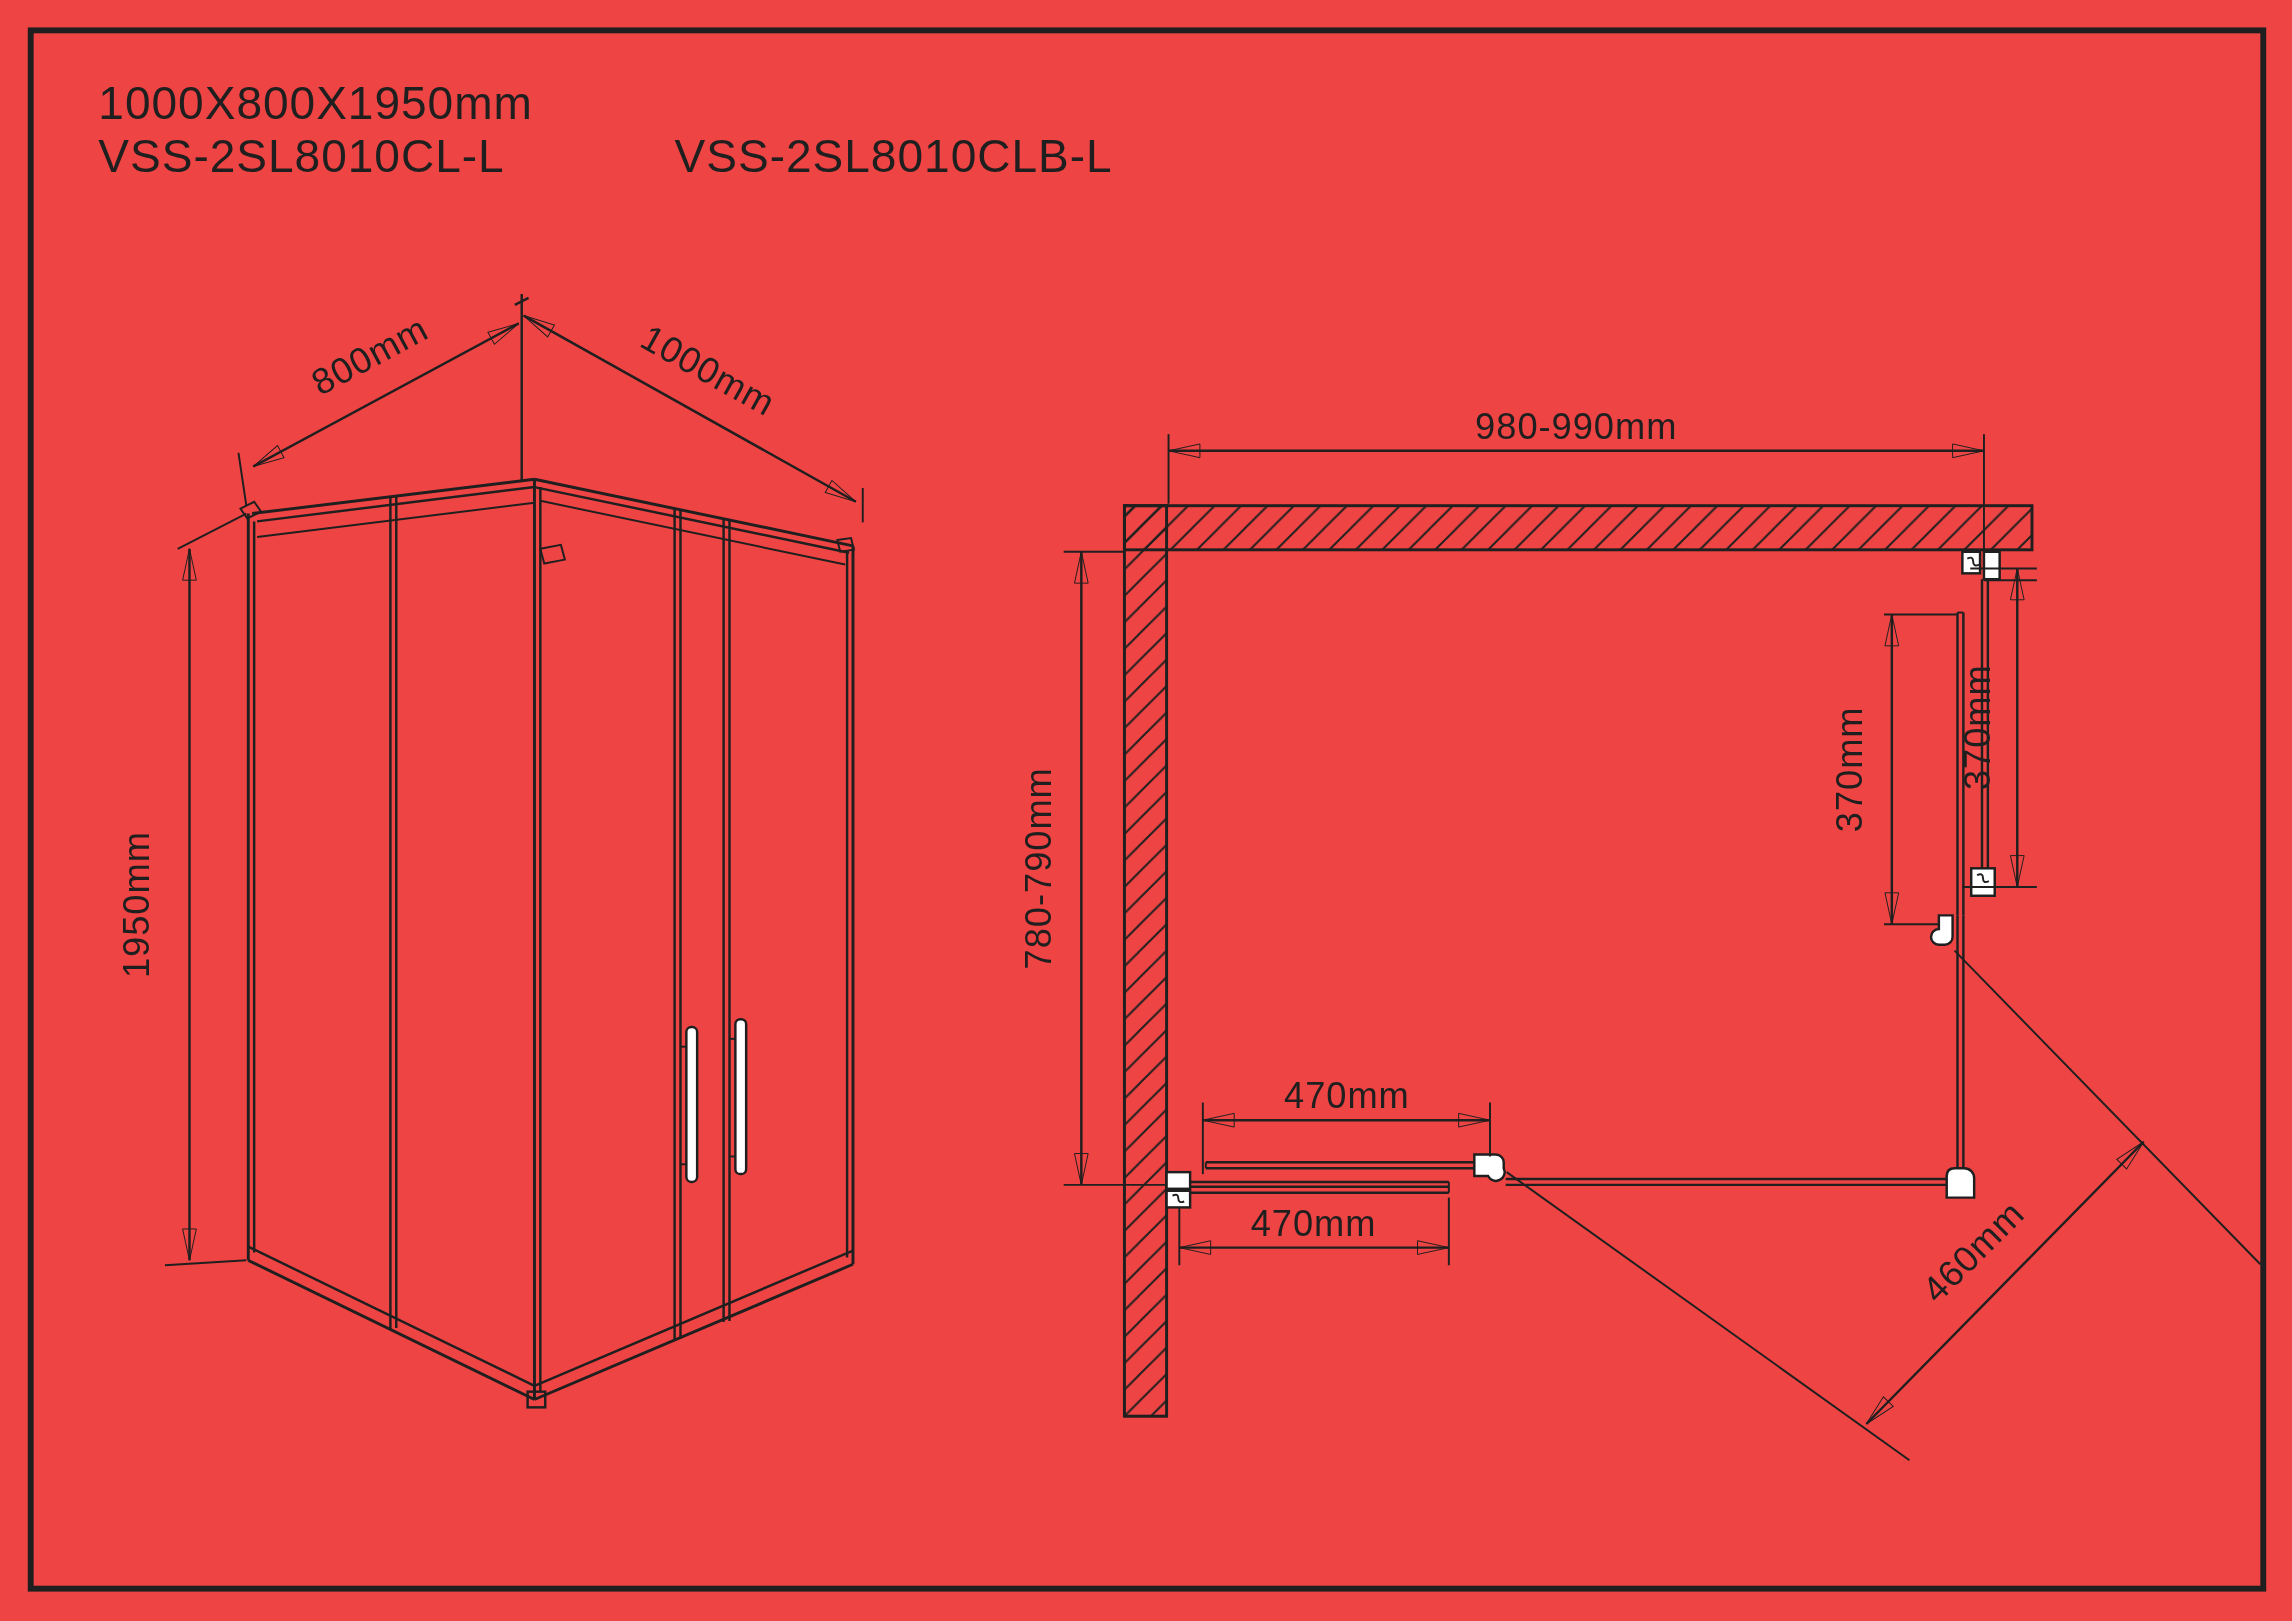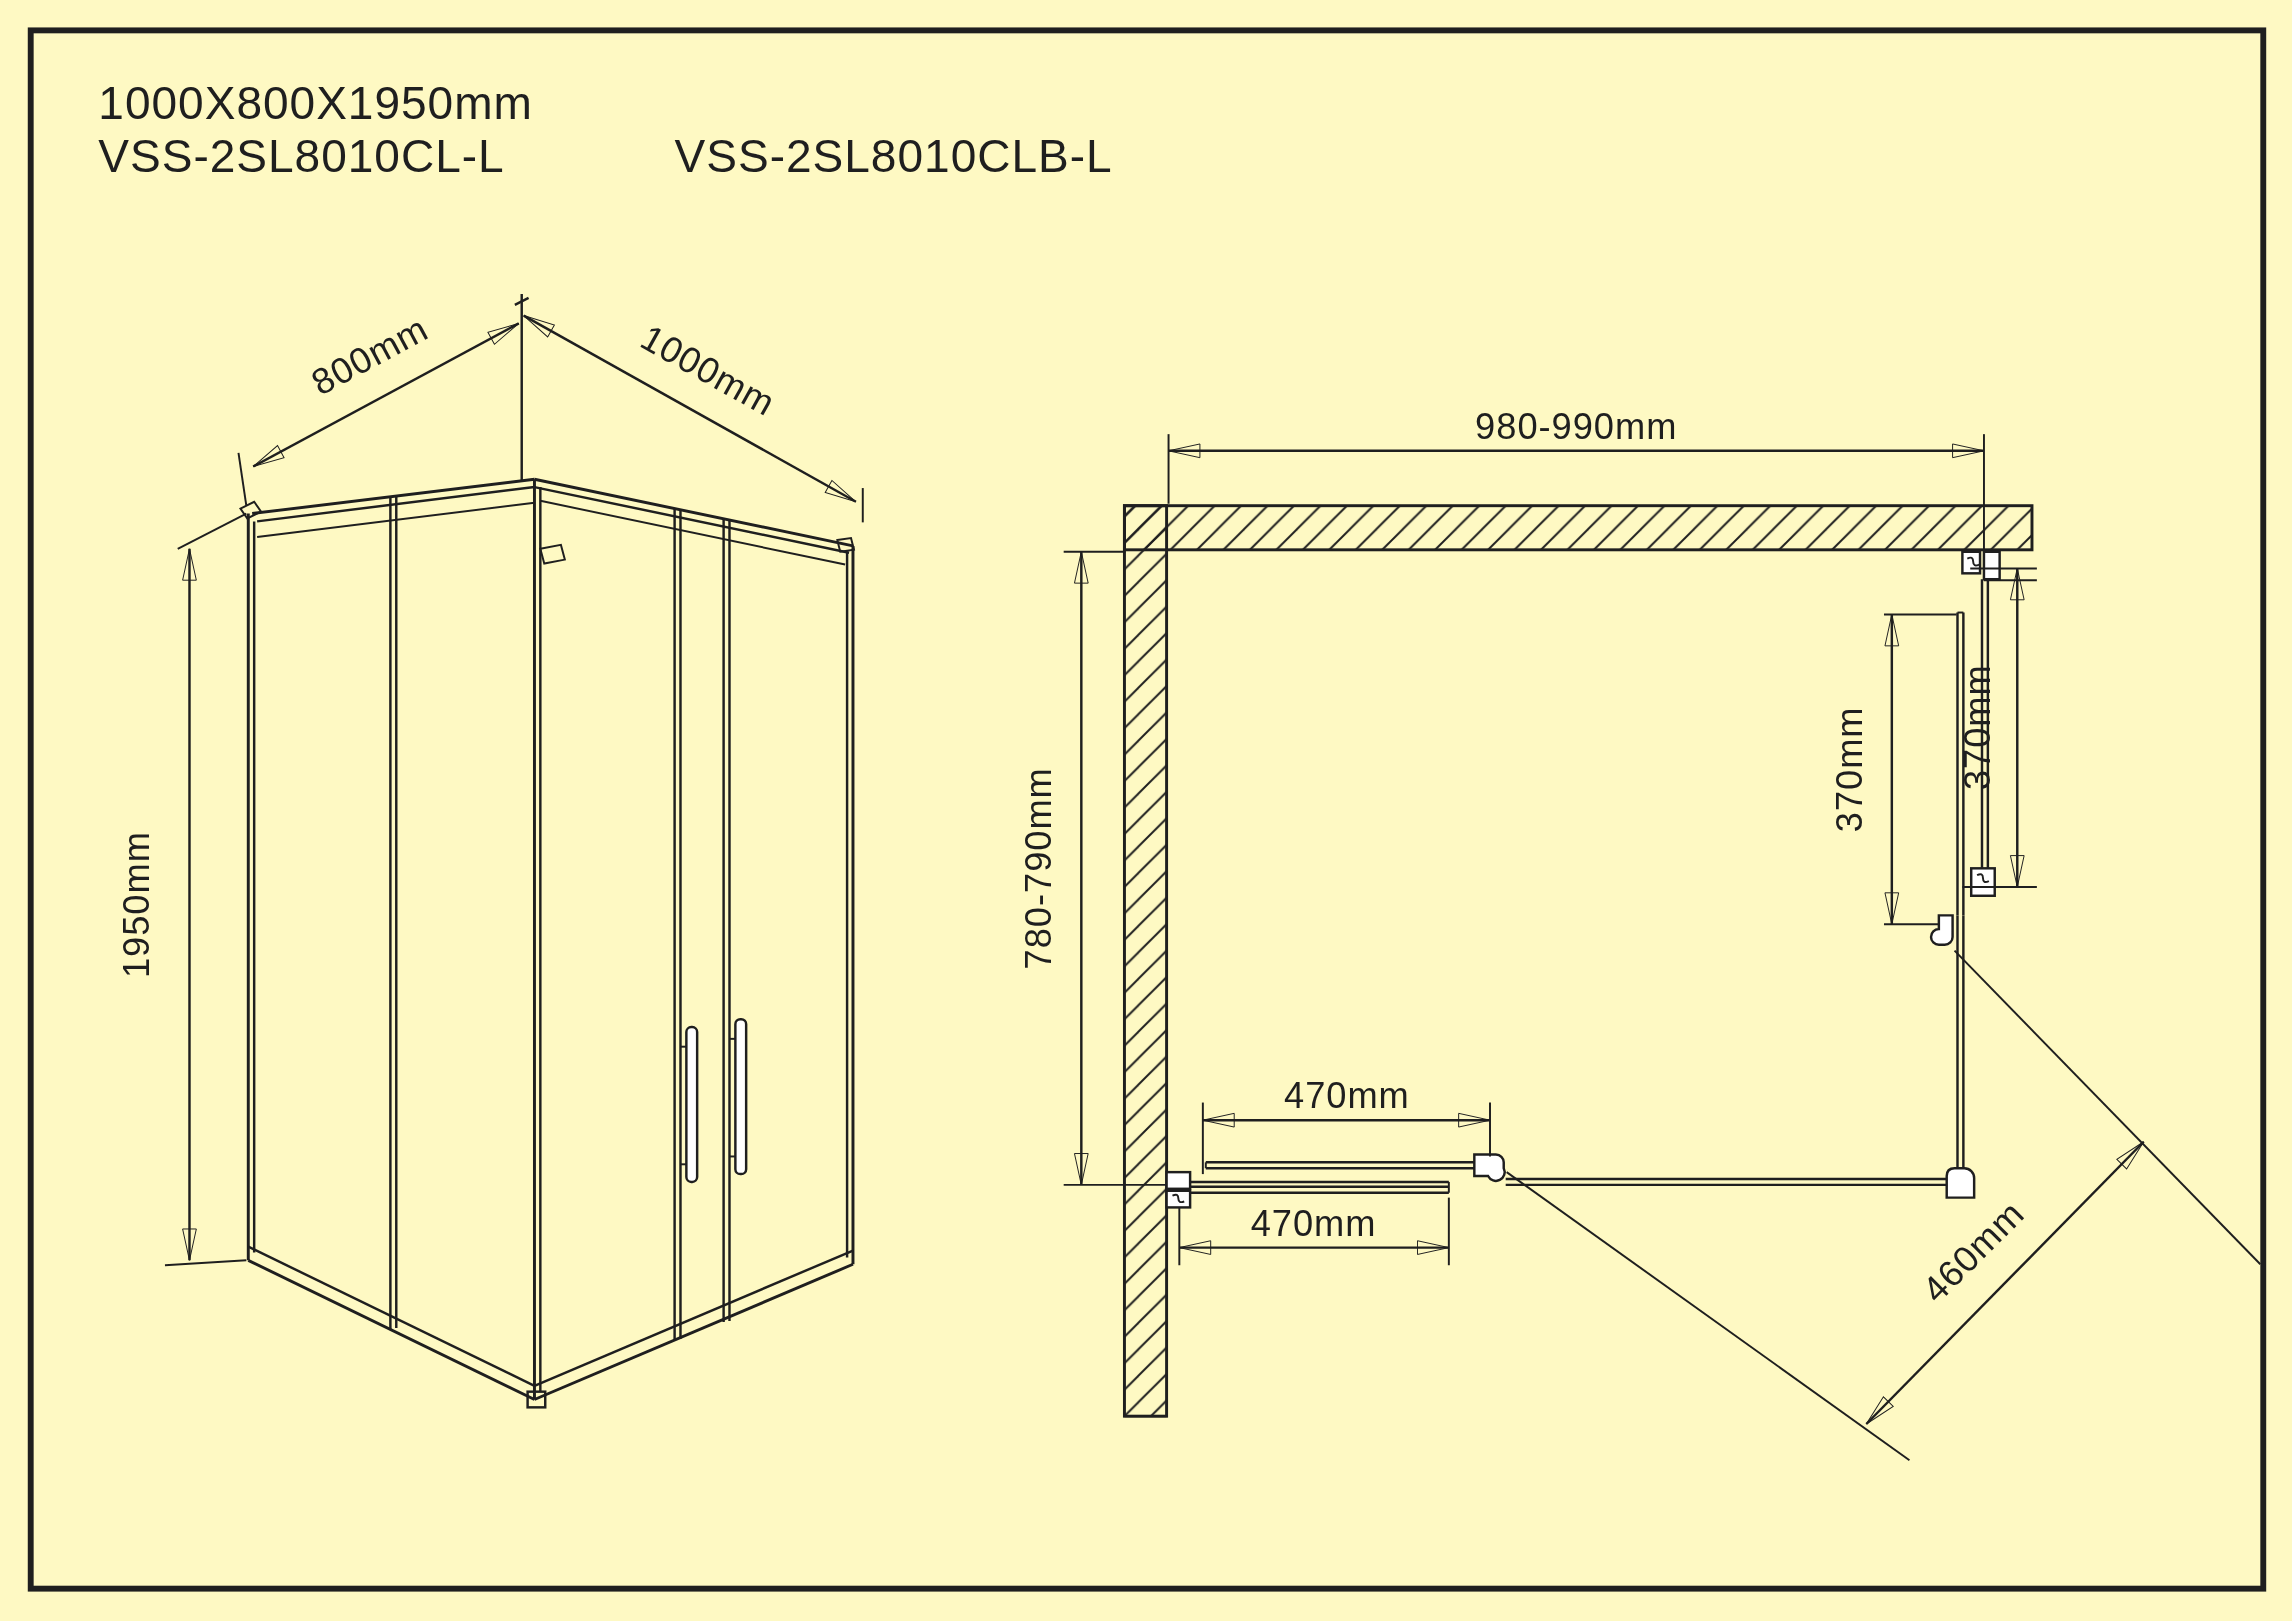--- a/index.html
+++ b/index.html
@@ -1,17 +1,17 @@
 <!DOCTYPE html>
 <html><head>
 <meta charset="utf-8">
 <style>
   html,body{margin:0;padding:0;background:#e8e8e8;}
   .page{
-    width:2293px;height:1621px;background:#fef9c3;position:relative;
+    width:2293px;height:1621px;background:#ef4444;position:relative;
     font-family:"Liberation Sans", sans-serif;
   }
   svg{display:block;width:2293px;height:1621px;}
   svg line, svg path, svg rect, svg polygon, svg polyline{
     stroke:#1f1f1f; fill:none;
     stroke-linecap:butt; stroke-linejoin:miter;
   }
   .w3{stroke-width:3px;}
   .w25{stroke-width:2.5px;}
   .w2{stroke-width:2px;}

